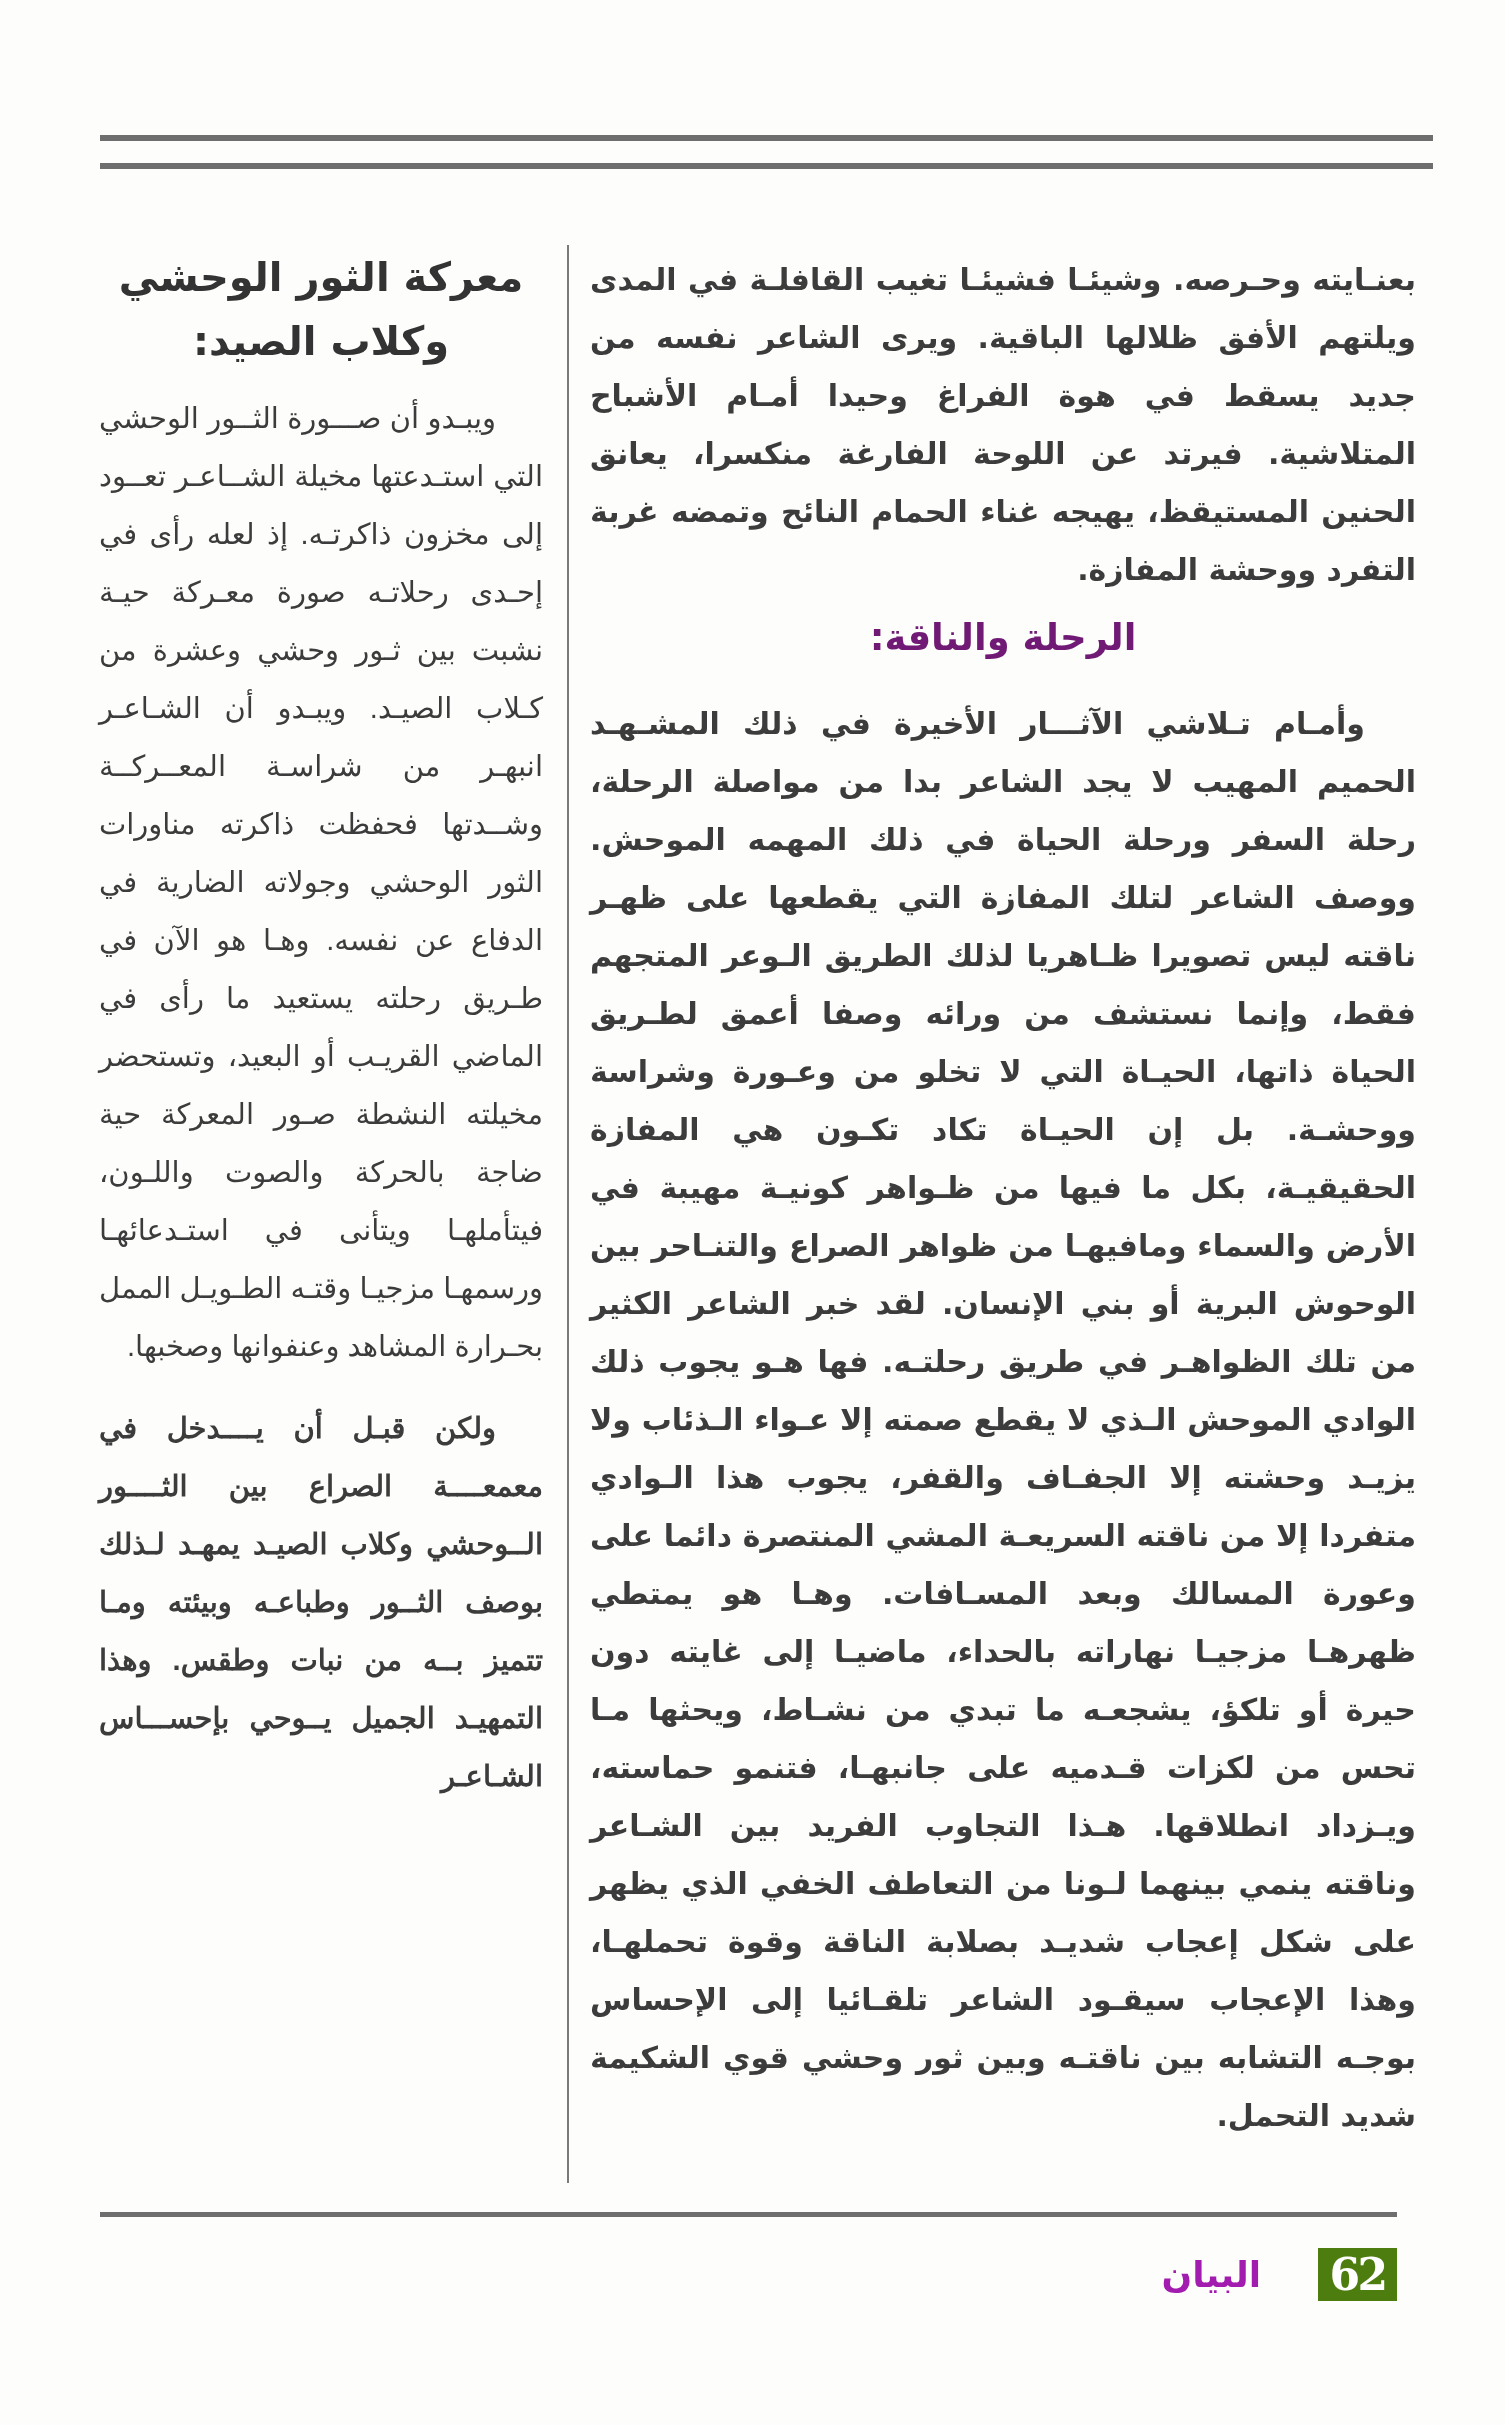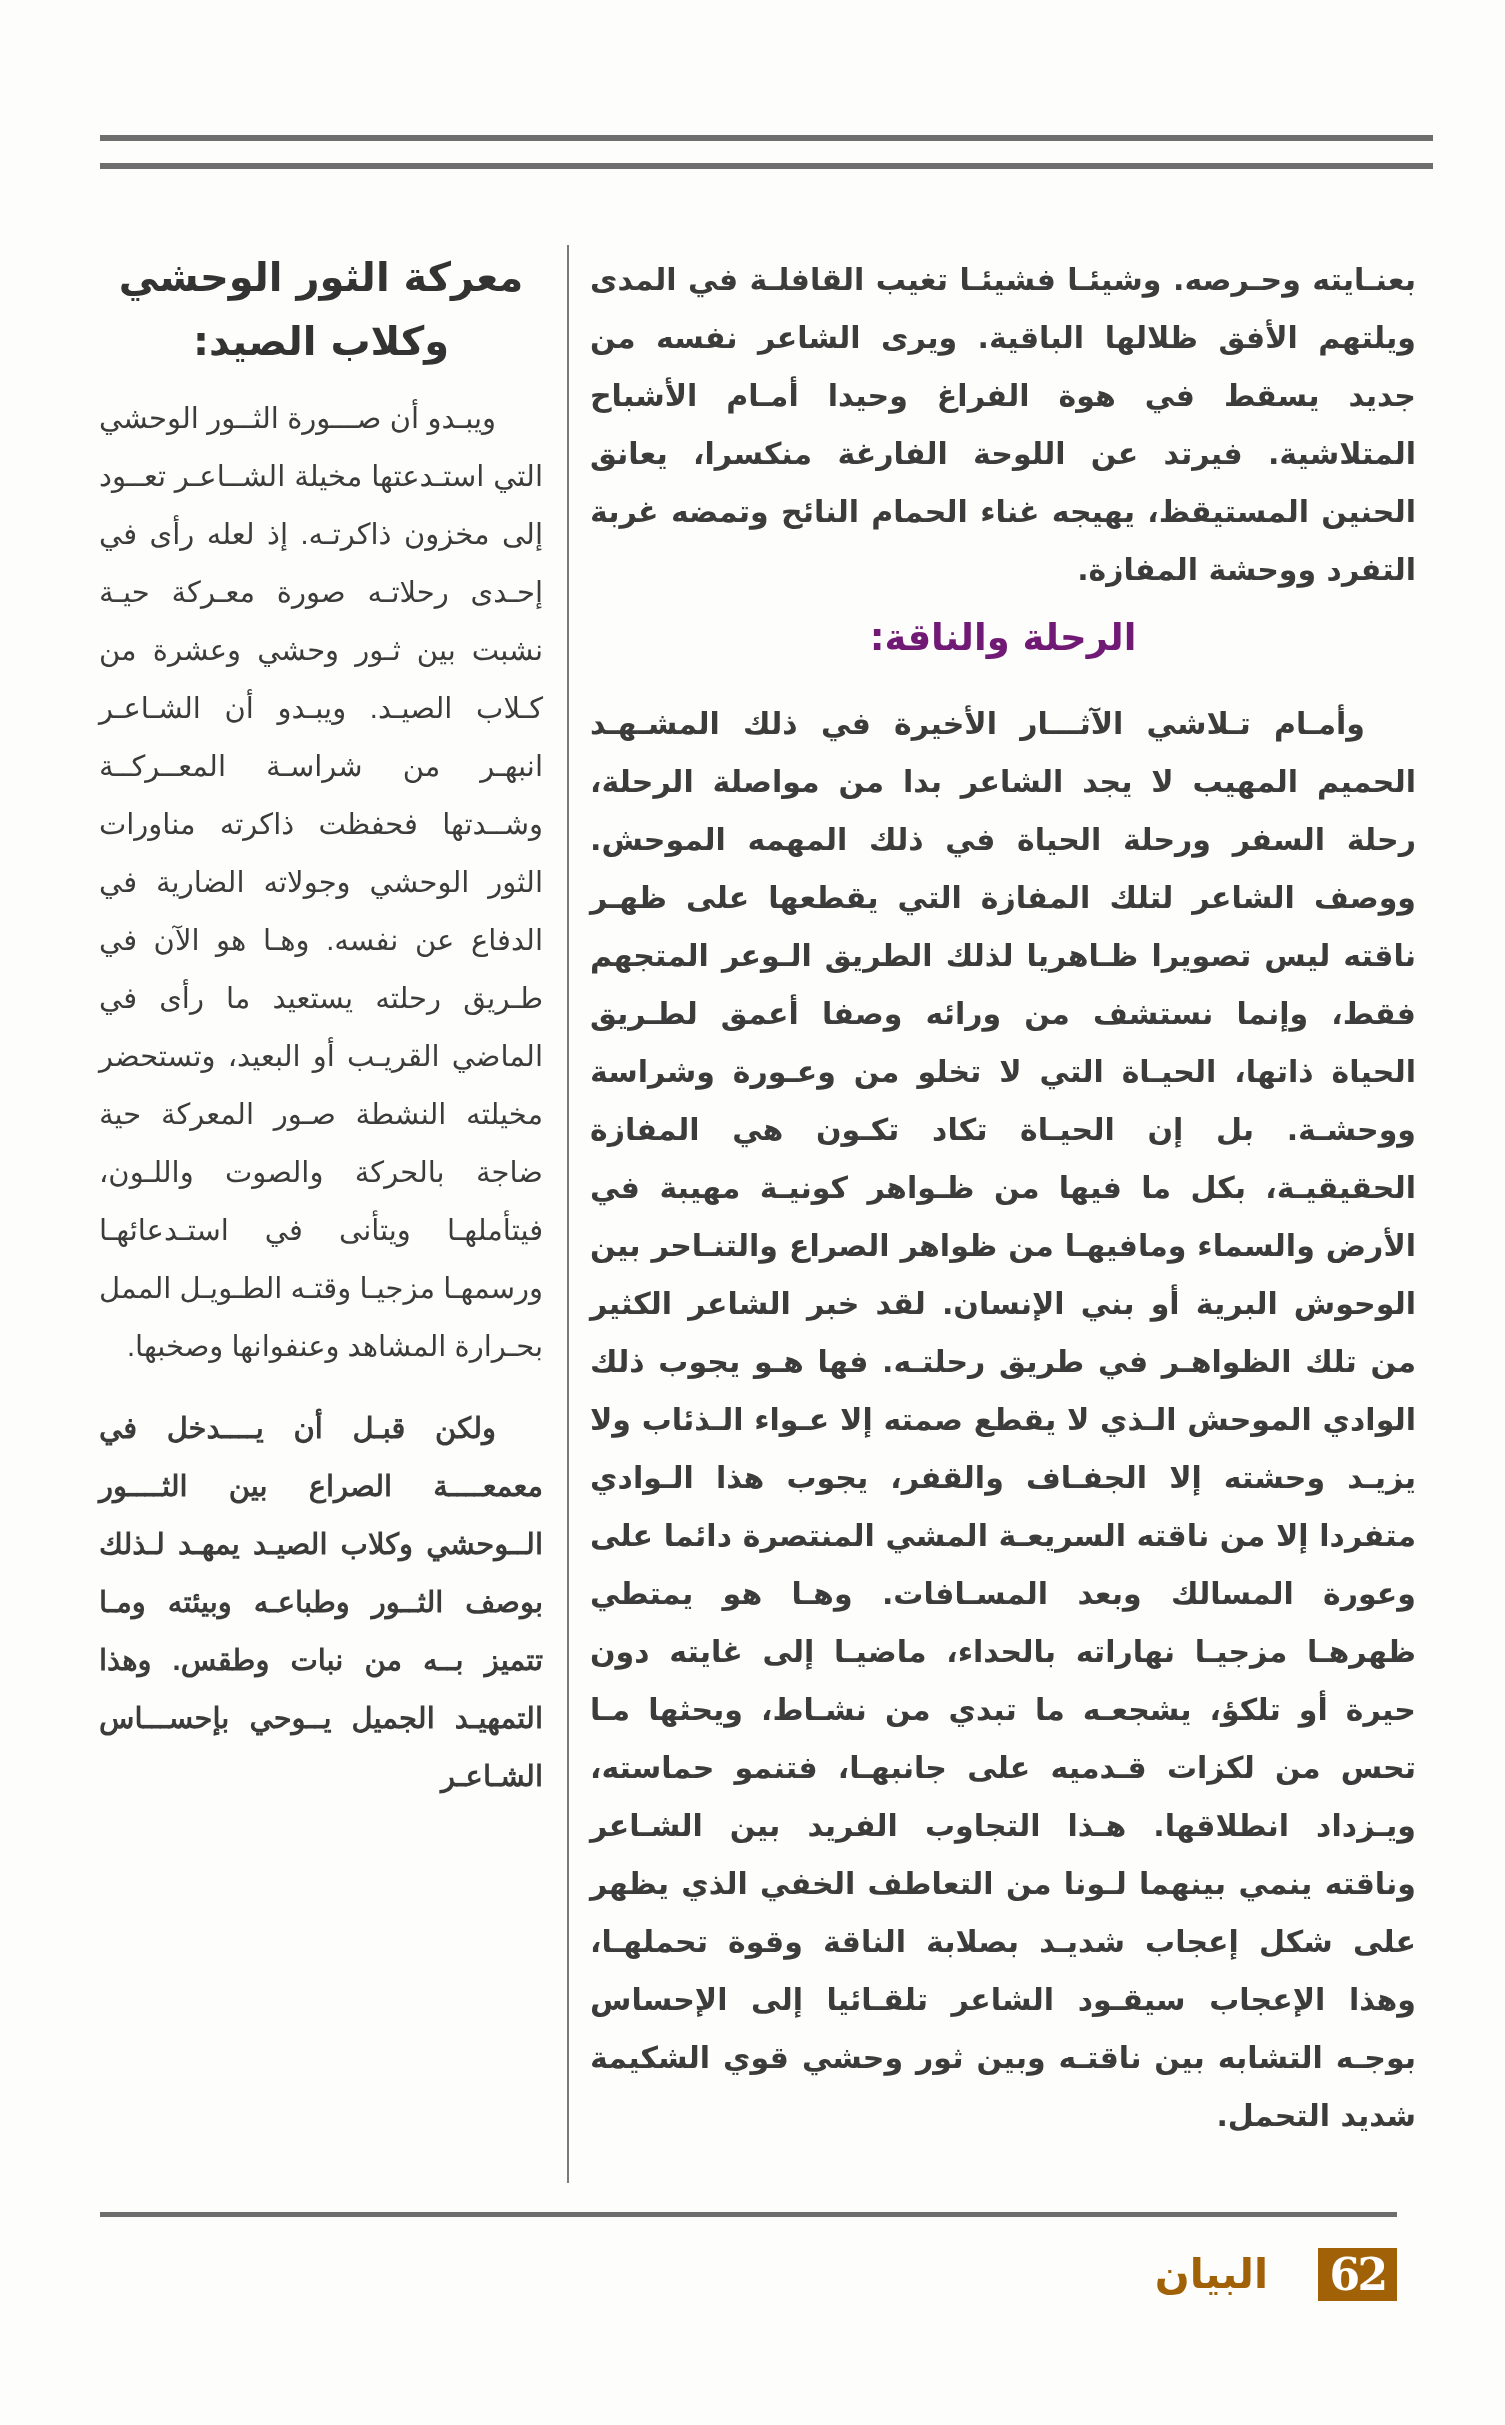--- a/index.html
+++ b/index.html
@@ -112,25 +112,25 @@
       background: #2f7fd6;
       color: #ffffff;
       font-family: "DejaVu Serif", serif;
       font-weight: bold;
       font-size: 44px;
       line-height: 53px;
       text-align: center;
       letter-spacing: -2.7px;
     }
     .magazine-name {
-      margin-right: 50px;
+      margin-right: 36px;
       font-family: "DejaVu Sans", sans-serif;
       font-weight: bold;
-      font-size: 41px;
-      color: #a16207;
+      font-size: 36px;
+      color: #a21caf;
       line-height: 53px;
     }
   </style>
 </head>
 <body>
 
 <div class="rule rule-top-1"></div>
 <div class="rule rule-top-2"></div>
 
 <div class="col-right">
@@ -146,16 +146,16 @@
     <div>معركة الثور الوحشي</div>
     <div>وكلاب الصيد:</div>
   </div>
   <p class="indent">ويبـدو أن صـــورة الثــور الوحشي التي استـدعتها مخيلة الشــاعـر تعــود إلى مخزون ذاكرتـه. إذ لعله رأى في إحـدى رحلاتـه صورة معـركة حيـة نشبت بين ثـور وحشي وعشرة من كـلاب الصيـد. ويبـدو أن الشـاعـر انبهـر من شراسـة المعــركــة وشــدتها فحفظت ذاكرته مناورات الثور الوحشي وجولاته الضارية في الدفاع عن نفسه. وهـا هو الآن في طـريق رحلته يستعيد ما رأى في الماضي القريـب أو البعيد، وتستحضر مخيلته النشطة صـور المعركة حية ضاجة بالحركة والصوت واللـون، فيتأملهـا ويتأنى في استـدعائهـا ورسمهـا مزجيـا وقتـه الطـويـل الممل بحـرارة المشاهد وعنفوانها وصخبها.</p>
   <p class="indent para-gap">ولكن قبـل أن يــــدخل في معمعــــة الصراع بين الثــــور الــوحشي وكلاب الصيـد يمهـد لـذلك بوصف الثــور وطباعـه وبيئته ومـا تتميز بــه من نبات وطقس. وهذا التمهيـد الجميل يــوحي بإحســـاس الشـاعـر</p>
 </div>
 
 <div class="rule rule-bottom"></div>
 
 <div class="footer">
-  <div class="page-number" style="background: #a16207;">62</div>
+  <div class="page-number" style="background: #4d7c0f; margin-left: 21px;">62</div>
   <div class="magazine-name">البيان</div>
 </div>
 
 
 </body></html>

